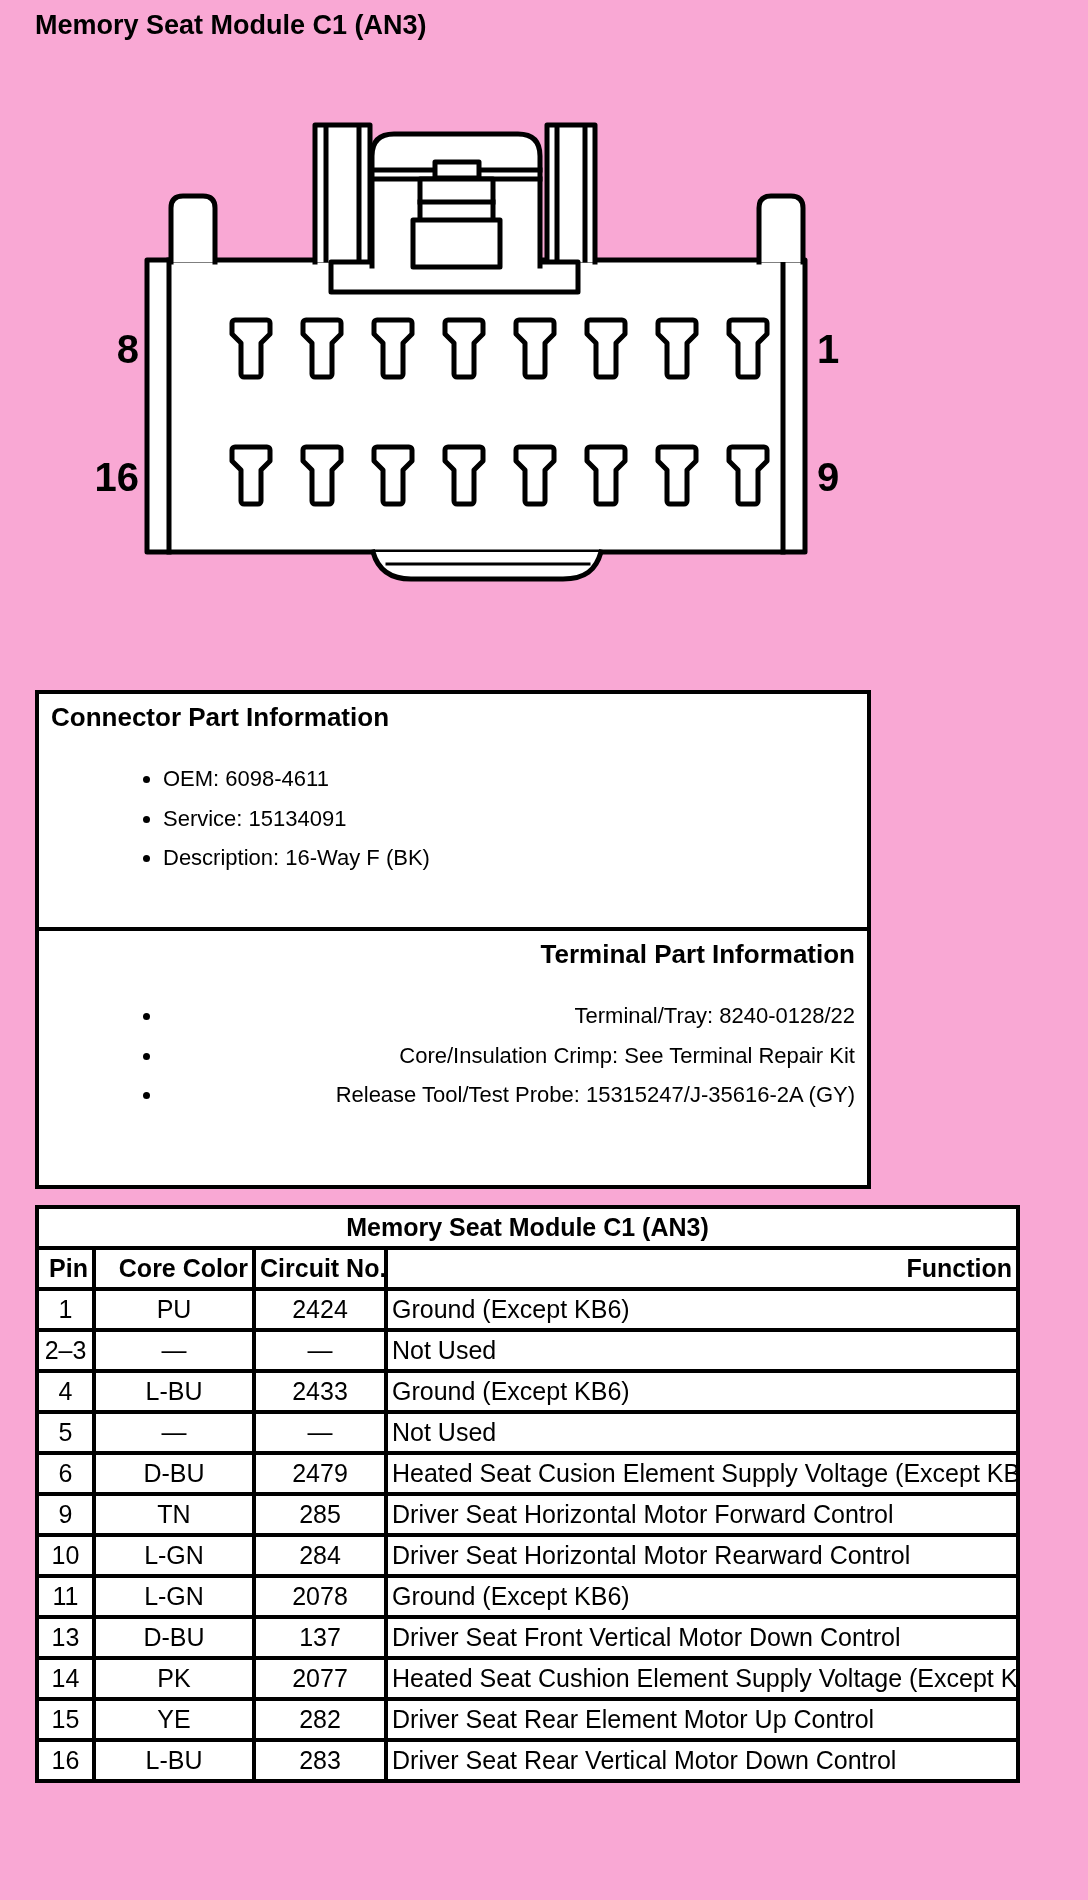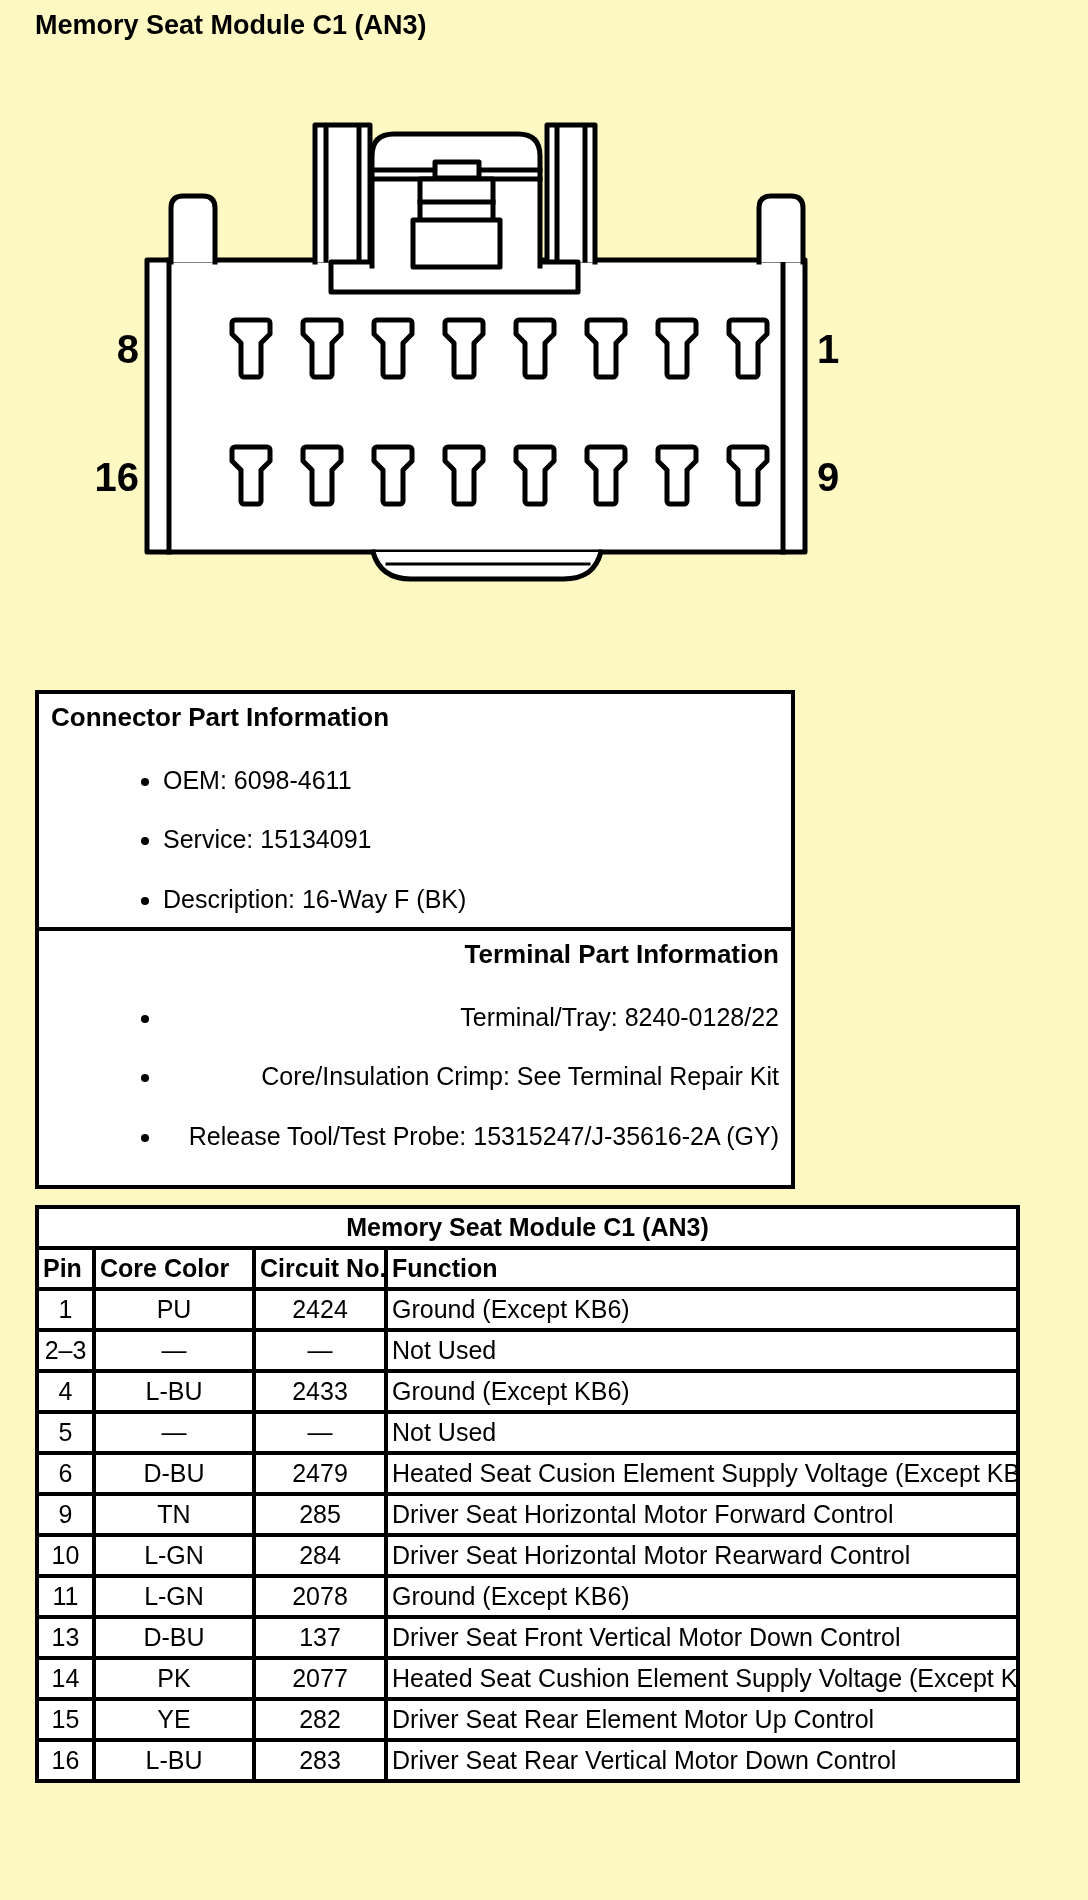--- a/index.html
+++ b/index.html
@@ -1,32 +1,32 @@
 <!DOCTYPE html>
 <html><head>
 <meta charset="utf-8">
 <style>
   html,body{margin:0;padding:0;background:#fff;}
   body{width:1088px;height:1900px;position:relative;font-family:"Liberation Sans",sans-serif;color:#000;}
-  .page{position:absolute;inset:0;background:#fef9c3;padding-left:44px;}
+  .page{position:absolute;inset:0;background:#f9a8d4;padding-left:44px;}
   .doc-title{position:absolute;left:35px;top:10px;font-size:27px;font-weight:bold;margin:0;}
   .connector-wrap{position:absolute;left:95px;top:100px;width:790px;height:500px;}
   svg text{font-family:"Liberation Sans",sans-serif;font-weight:bold;}
 
-  .info-box{position:absolute;left:35px;top:690px;width:760px;border:4px solid #000;box-sizing:border-box;background:#fff;}
+  .info-box{position:absolute;left:35px;top:690px;width:836px;border:4px solid #000;box-sizing:border-box;background:#fff;}
   .info-section{padding:8px 12px 0 12px;height:225px;box-sizing:content-box;}
   .info-section.second{border-top:4px solid #000;height:246px;text-align:right;}
   .info-heading{font-size:26px;font-weight:bold;margin:0;}
   .info-list{margin:32px 0 0 0;padding-left:112px;}
-  .info-list li{font-size:25px;margin:28px 0;line-height:1.25;}
+  .info-list li{font-size:22px;margin:12px 0;line-height:1.25;}
 
   table.pinout{position:absolute;left:35px;top:1205px;width:985px;border-collapse:collapse;table-layout:fixed;background:#fff;}
   table.pinout th,table.pinout td{border:4px solid #000;font-size:25px;height:37px;padding:0 4px;overflow:hidden;white-space:nowrap;}
   th.tbl-title{font-size:26px;font-weight:bold;text-align:center;height:38px;}
-  th.col-h{font-weight:bold;text-align:left;}
+  th.col-h{font-weight:bold;text-align:right;}
   col.w-pin{width:57px;}
   col.w-wire{width:160px;}
   col.w-circuit{width:132px;}
   td.c-pin,td.c-wire,td.c-circuit{text-align:center;}
   td.c-fn{text-align:left;padding-left:7px;}
 </style>
 </head>
 <body>
 
 <div class="page">

